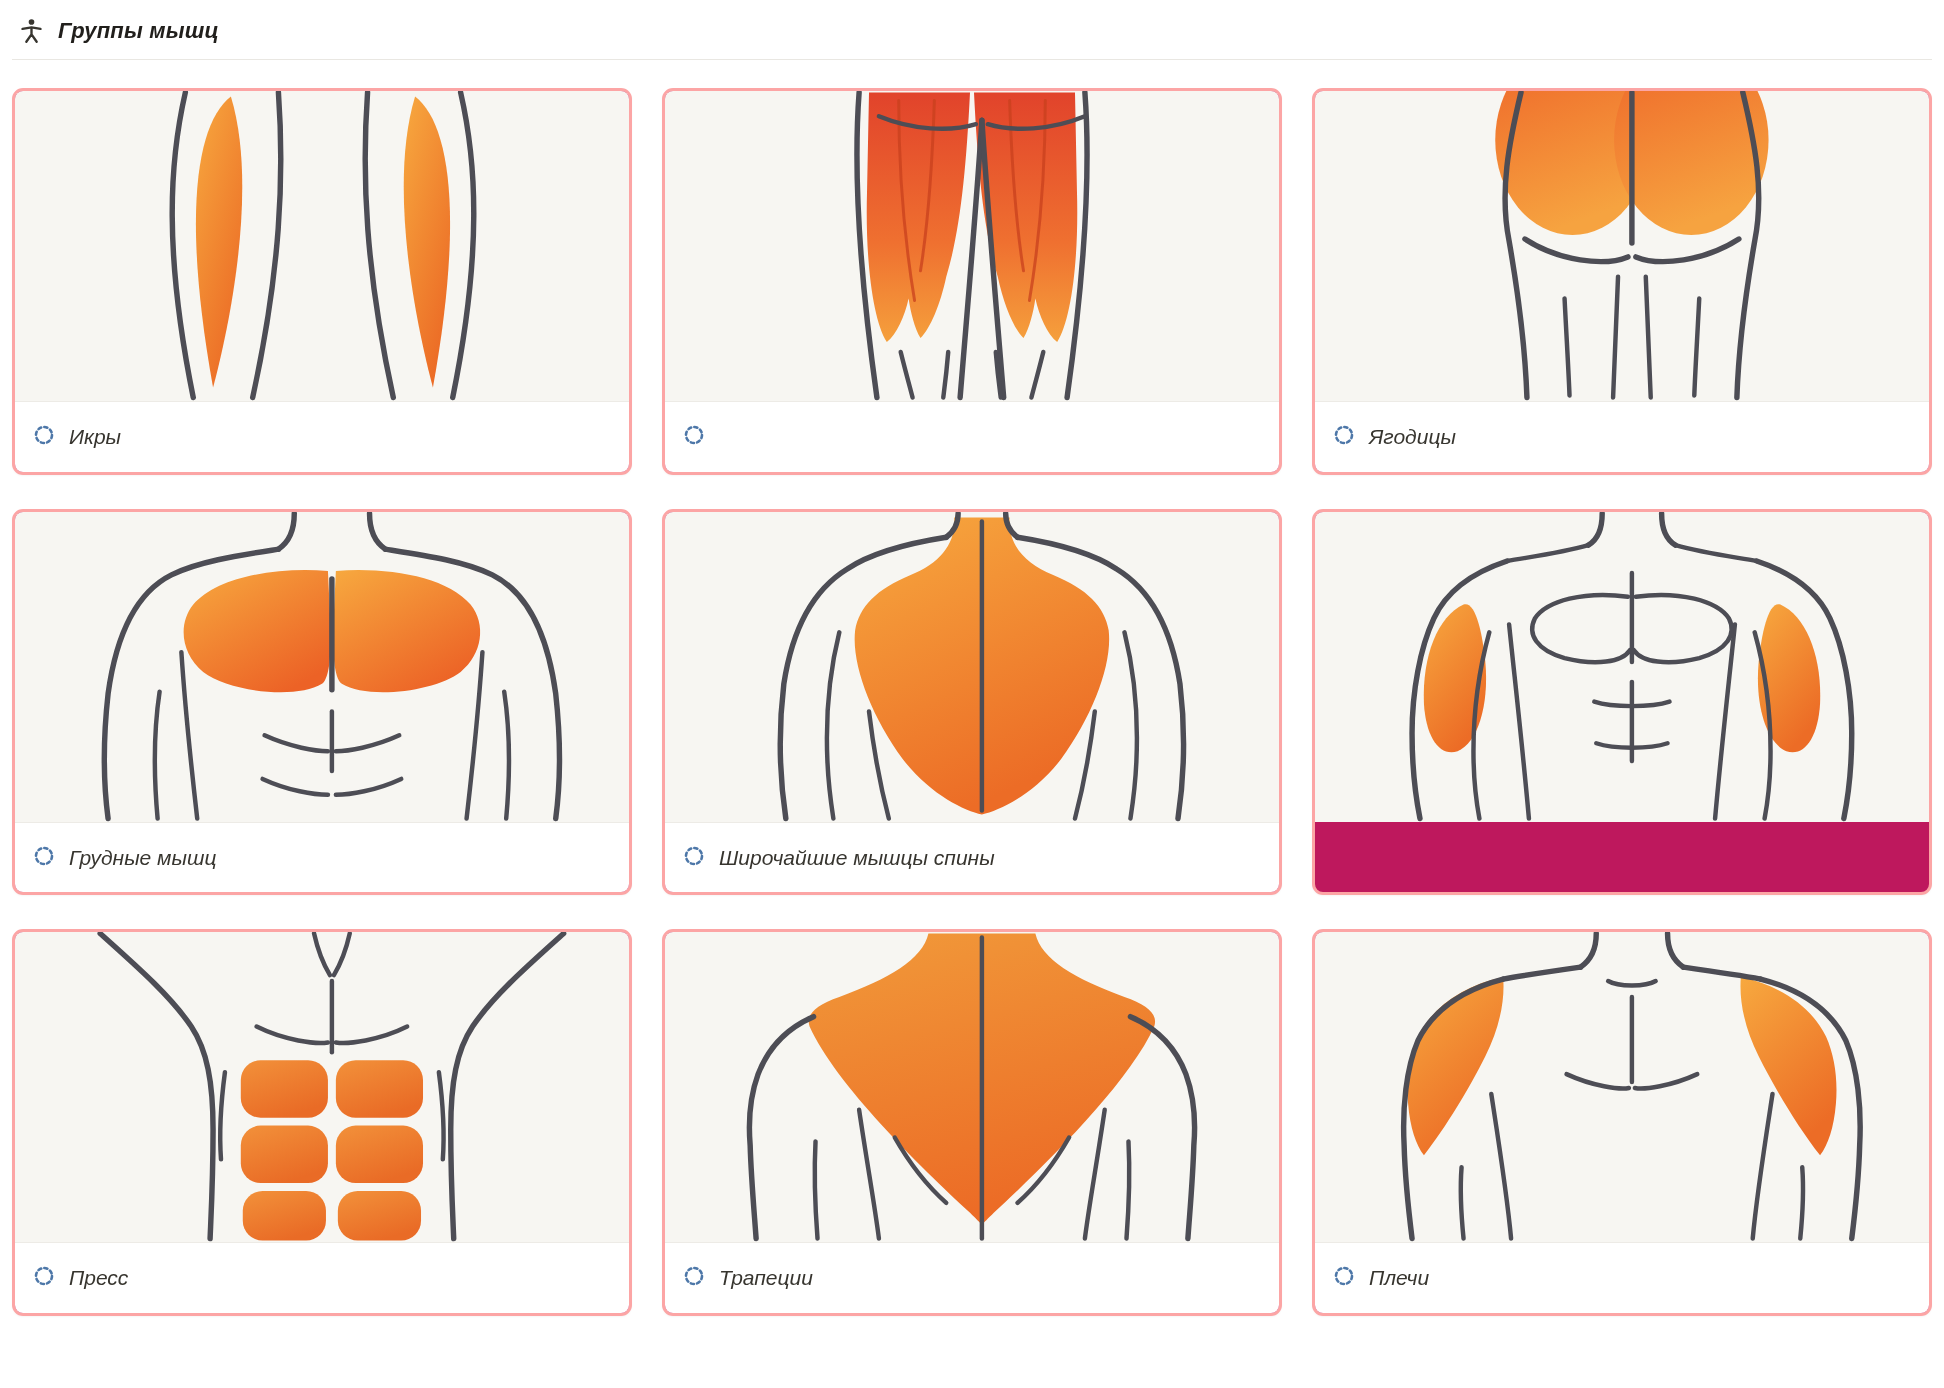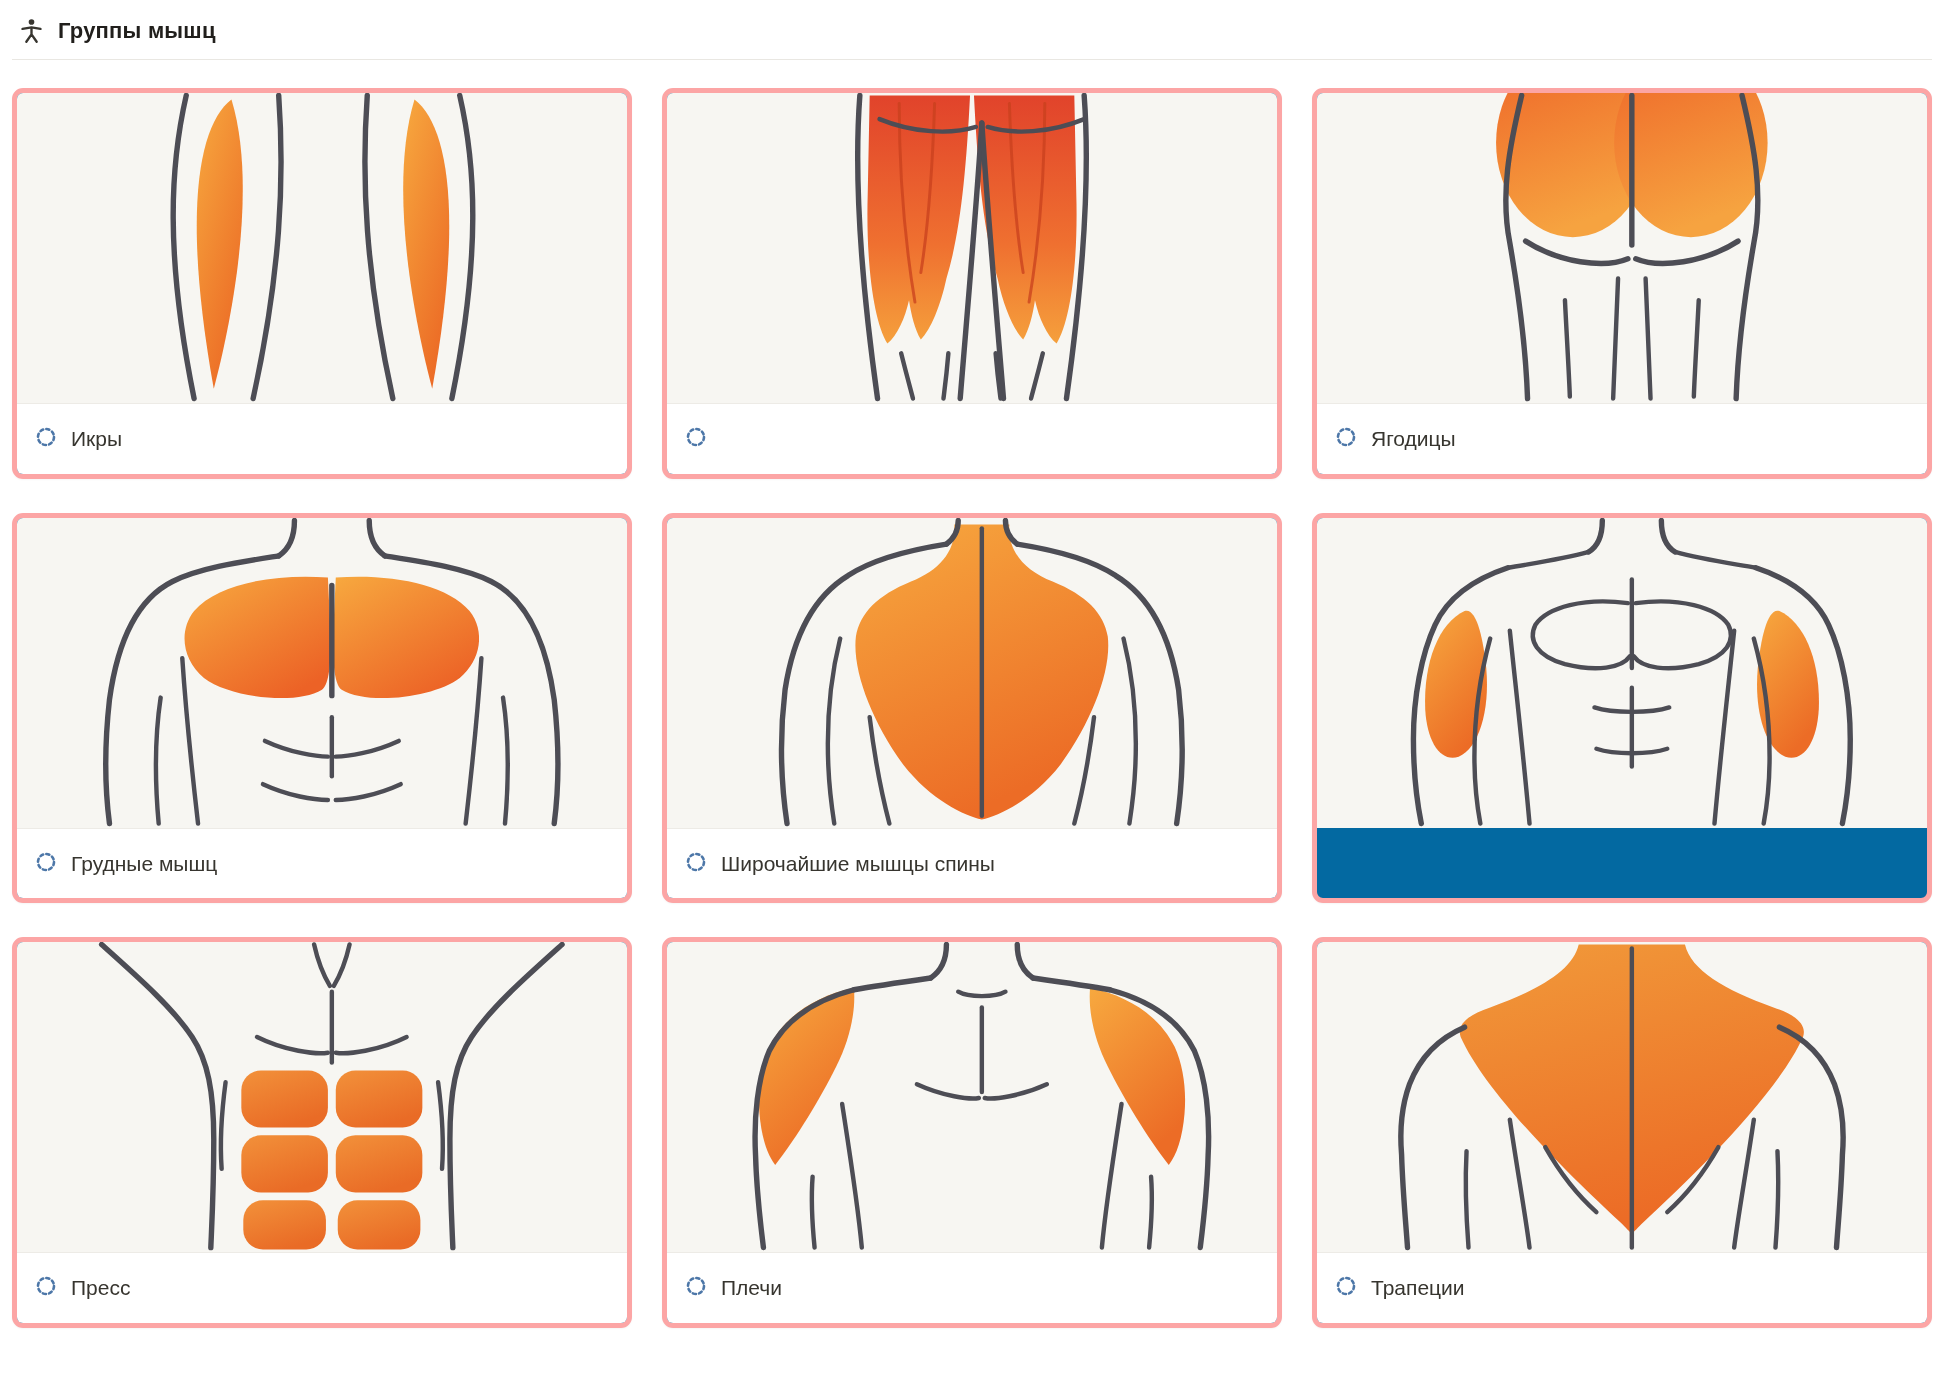--- a/index.html
+++ b/index.html
@@ -2,41 +2,41 @@
 <html><head>
 <meta charset="utf-8">
 <style>
   * { margin:0; padding:0; box-sizing:border-box; }
   html,body { background:#ffffff; }
   body {
     width:1944px;
     font-family:"Liberation Sans", sans-serif;
     color:#37352f;
   }
-  .page { width:1944px; min-height:1388px; }
+  .page { width:1944px; min-height:1388px;font-style:italic; }
 
   .header-wrap {
     margin:0 12px;
     border-bottom:1px solid #e9e7e2;
     display:flex; align-items:center; gap:13px;
     padding:17px 6px 15px 6px;
   }
   .page-title { font-size:22px; font-weight:600; color:#211f1c; letter-spacing:.2px; }
   .person-icon svg { display:block; }
 
   .grid {
     display:grid;
     grid-template-columns:repeat(3, 1fr);
     gap:34px 30px;
     padding:28px 12px 16px 12px;
   }
 
   .card {
-    background:#0369a1;
-    border:5px solid #fca5a5;
+    background:#be185d;
+    border:3px solid #fca5a5;
     border-radius:11px;
     overflow:hidden;
     display:flex; flex-direction:column;
     box-shadow:0 1px 2px rgba(20,20,20,.04);
     cursor:pointer;
   }
   .thumb {
     flex:0 0 310px;
     height:310px;
     background:#f7f6f2;
@@ -308,20 +308,51 @@
           </svg>
         </span>
         <span class="card-label">Пресс</span>
       </div>
     </div>
 
     <div class="card">
       <div class="thumb">
         <svg viewBox="0 0 620 310">
           <defs>
+              <linearGradient id="gd9" x1="0" y1="0" x2="0.3" y2="1">
+            <stop offset="0" stop-color="#f19a3a"></stop>
+                <stop offset="1" stop-color="#ec6c26"></stop>
+          </linearGradient>
+            </defs>
+          <path fill="url(#gd9)" d="M266,0 L374,0 C380,26 414,46 464,64 C488,72 498,82 494,94 C468,152 382,236 332,282 C326,288 322,292 320,294 C318,292 314,288 308,282 C258,236 172,152 146,94 C142,82 152,72 176,64 C226,46 260,26 266,0 Z"></path>
+          <path class="thin" d="M320,4 L320,308"></path>
+          <path class="outline" d="M150,84 C122,96 104,116 94,142 C86,164 84,190 86,214 C87,248 90,280 92,308"></path>
+          <path class="outline" d="M470,84 C498,96 516,116 526,142 C534,164 536,190 534,214 C533,248 530,280 528,308"></path>
+          <path class="thin" d="M152,210 C150,248 152,282 154,308"></path>
+          <path class="thin" d="M468,210 C470,248 468,282 466,308"></path>
+          <path class="thin" d="M196,178 C204,232 212,276 216,308"></path>
+          <path class="thin" d="M444,178 C436,232 428,276 424,308"></path>
+          <path class="thin" d="M232,206 C248,234 266,256 284,272"></path>
+          <path class="thin" d="M408,206 C392,234 374,256 356,272"></path>
+        </svg>
+      </div>
+      <div class="caption">
+        <span class="status-icon">
+          <svg width="22" height="22" viewBox="0 0 22 22">
+            <circle cx="11" cy="11" r="8" fill="none" stroke="#4d77a8" stroke-width="2.6" stroke-dasharray="3.1 3.2" stroke-linecap="round"></circle>
+          </svg>
+        </span>
+        <span class="card-label">Трапеции</span>
+      </div>
+    </div>
+
+    <div class="card">
+      <div class="thumb">
+        <svg viewBox="0 0 620 310">
+          <defs>
               <linearGradient id="gd8" x1="0" y1="0" x2="0.5" y2="1">
             <stop offset="0" stop-color="#f7a93f"></stop>
                 <stop offset="1" stop-color="#ec6c26"></stop>
           </linearGradient>
             </defs>
           <path fill="url(#gd8)" d="M190,44 C152,52 120,72 104,104 C95,124 92,148 94,172 C96,196 102,214 110,224 C132,196 156,156 172,124 C186,96 192,68 190,44 Z"></path>
           <path fill="url(#gd8)" d="M430,44 C468,52 500,72 516,104 C525,124 528,148 526,172 C524,196 518,214 510,224 C488,196 464,156 448,124 C434,96 428,68 430,44 Z"></path>
           <path class="outline" d="M284,0 C284,14 280,26 268,34"></path>
           <path class="outline" d="M356,0 C356,14 360,26 372,34"></path>
           <path class="outline" d="M268,34 C240,38 212,42 190,46"></path>
@@ -341,45 +372,14 @@
       <div class="caption">
         <span class="status-icon">
           <svg width="22" height="22" viewBox="0 0 22 22">
             <circle cx="11" cy="11" r="8" fill="none" stroke="#4d77a8" stroke-width="2.6" stroke-dasharray="3.1 3.2" stroke-linecap="round"></circle>
           </svg>
         </span>
         <span class="card-label">Плечи</span>
       </div>
     </div>
 
-    <div class="card">
-      <div class="thumb">
-        <svg viewBox="0 0 620 310">
-          <defs>
-              <linearGradient id="gd9" x1="0" y1="0" x2="0.3" y2="1">
-            <stop offset="0" stop-color="#f19a3a"></stop>
-                <stop offset="1" stop-color="#ec6c26"></stop>
-          </linearGradient>
-            </defs>
-          <path fill="url(#gd9)" d="M266,0 L374,0 C380,26 414,46 464,64 C488,72 498,82 494,94 C468,152 382,236 332,282 C326,288 322,292 320,294 C318,292 314,288 308,282 C258,236 172,152 146,94 C142,82 152,72 176,64 C226,46 260,26 266,0 Z"></path>
-          <path class="thin" d="M320,4 L320,308"></path>
-          <path class="outline" d="M150,84 C122,96 104,116 94,142 C86,164 84,190 86,214 C87,248 90,280 92,308"></path>
-          <path class="outline" d="M470,84 C498,96 516,116 526,142 C534,164 536,190 534,214 C533,248 530,280 528,308"></path>
-          <path class="thin" d="M152,210 C150,248 152,282 154,308"></path>
-          <path class="thin" d="M468,210 C470,248 468,282 466,308"></path>
-          <path class="thin" d="M196,178 C204,232 212,276 216,308"></path>
-          <path class="thin" d="M444,178 C436,232 428,276 424,308"></path>
-          <path class="thin" d="M232,206 C248,234 266,256 284,272"></path>
-          <path class="thin" d="M408,206 C392,234 374,256 356,272"></path>
-        </svg>
-      </div>
-      <div class="caption">
-        <span class="status-icon">
-          <svg width="22" height="22" viewBox="0 0 22 22">
-            <circle cx="11" cy="11" r="8" fill="none" stroke="#4d77a8" stroke-width="2.6" stroke-dasharray="3.1 3.2" stroke-linecap="round"></circle>
-          </svg>
-        </span>
-        <span class="card-label">Трапеции</span>
-      </div>
-    </div>
-
   </div>
 </div>
 
 </body></html>

